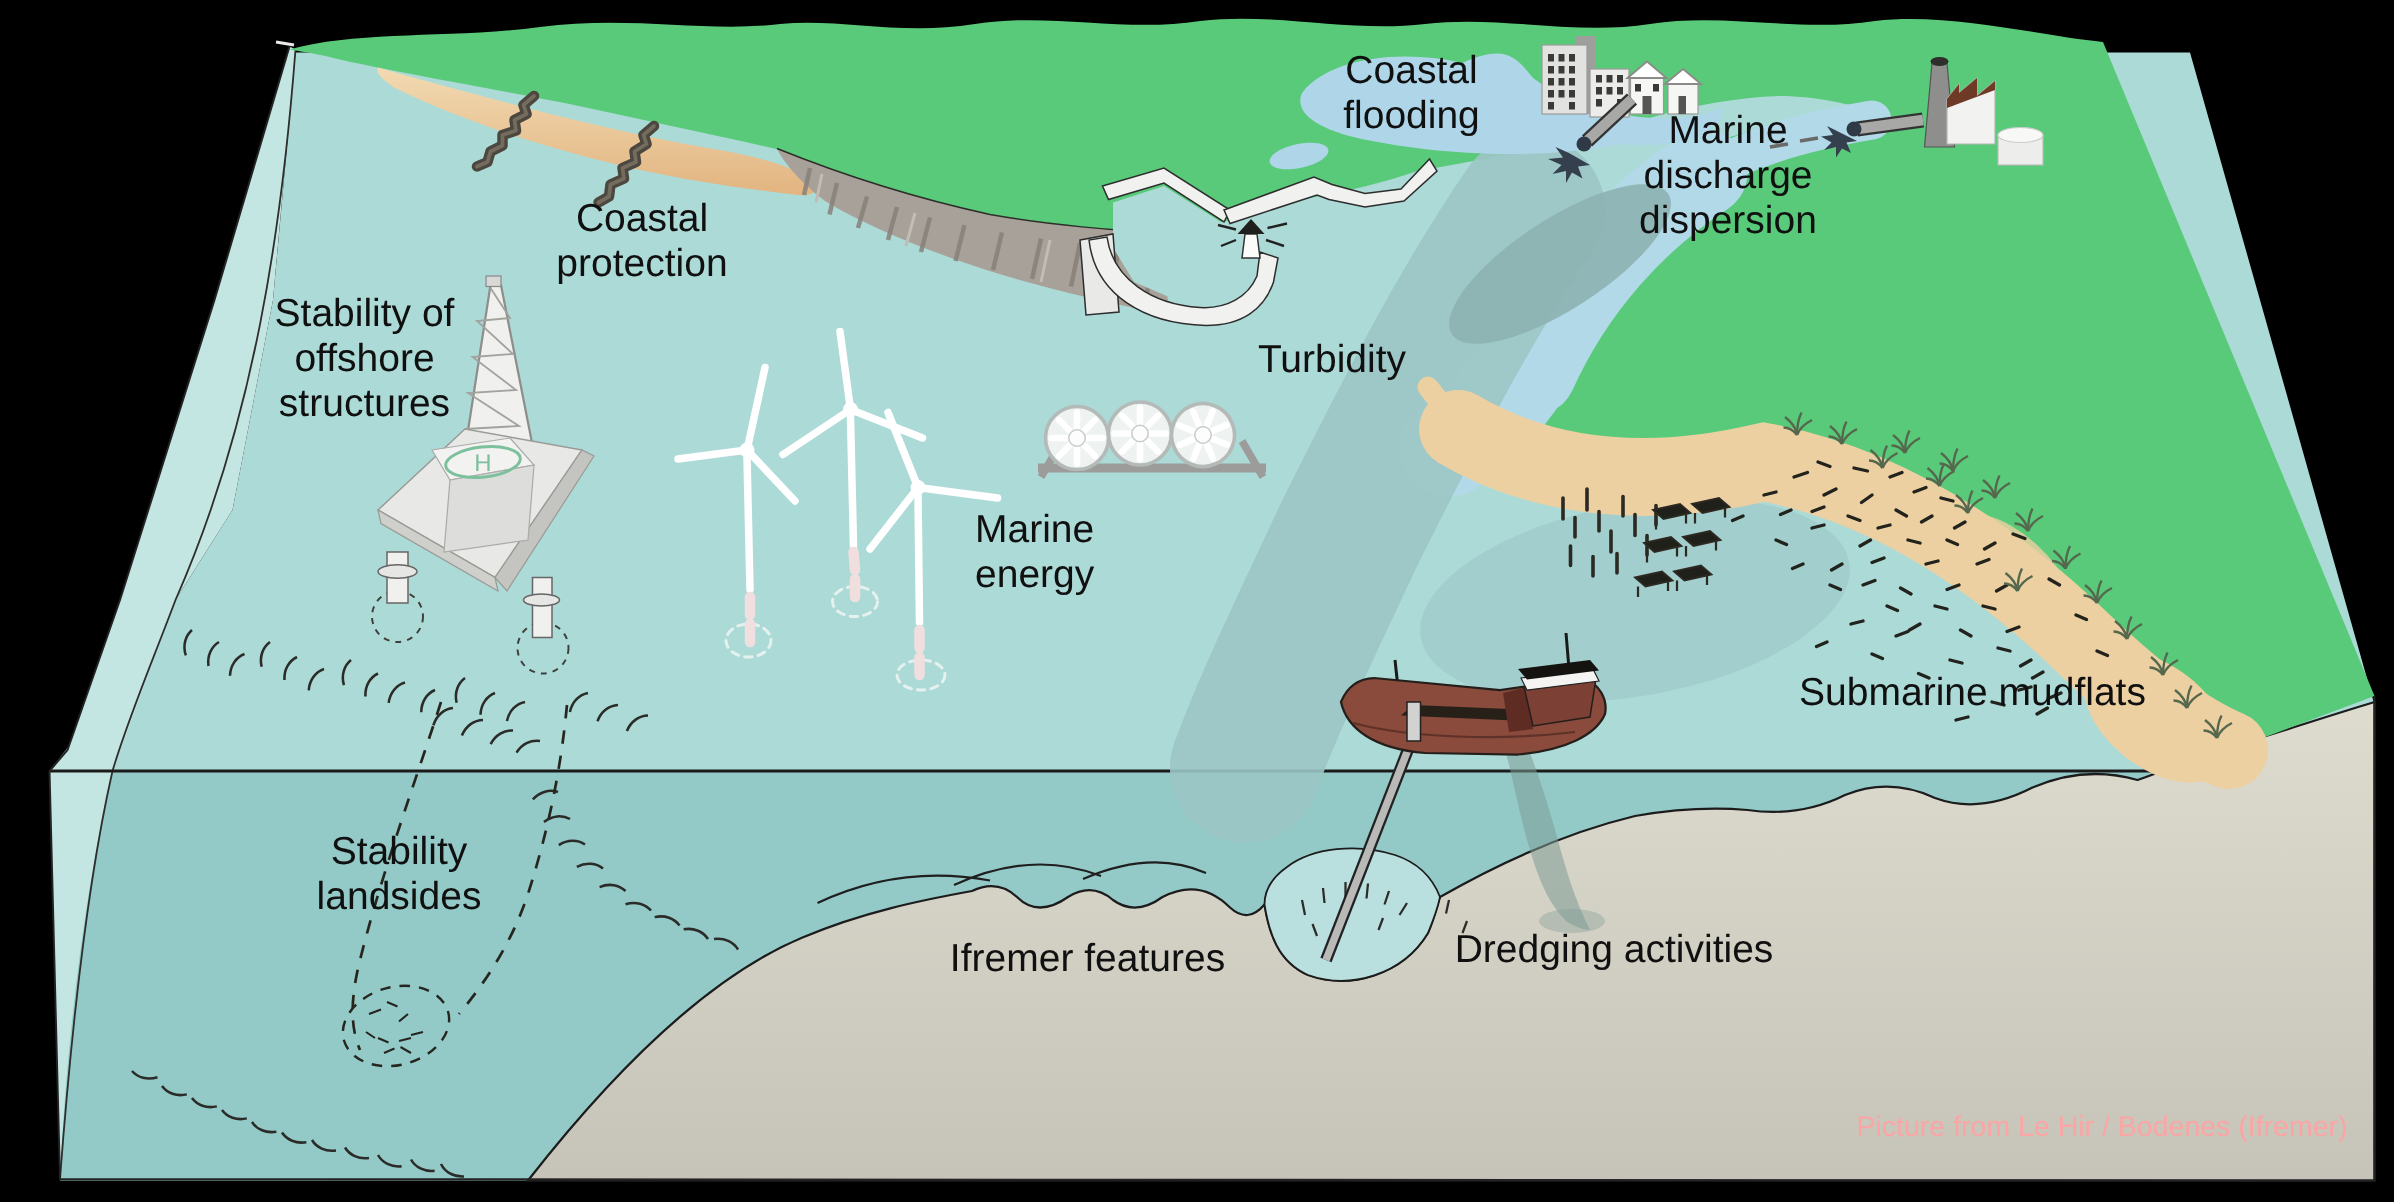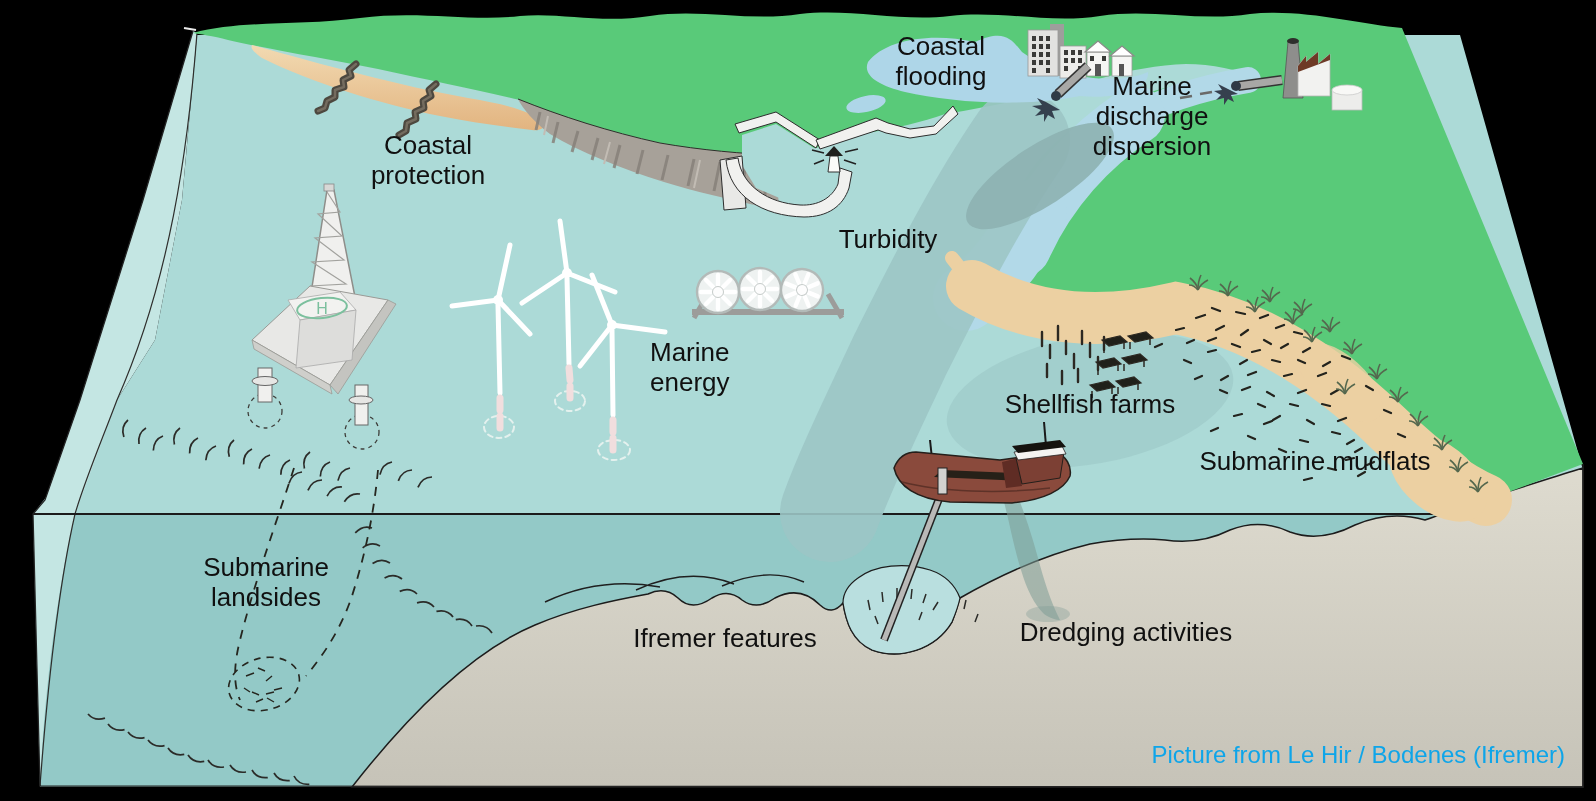--- a/index.html
+++ b/index.html
@@ -2,21 +2,21 @@
 <html><head>
 <meta charset="utf-8">
 <style>
   html,body{margin:0;padding:0;background:#000;}
   #stage{position:relative;width:1596px;height:801px;background:#000;overflow:hidden;
          font-family:"Liberation Sans",sans-serif;}
   #scene{position:absolute;left:0;top:0;}
   .lbl{position:absolute;font-size:26px;line-height:30px;color:#101010;
        white-space:pre-line;text-align:center;transform:translateX(-50%);}
   .lbl.left{transform:none;text-align:left;}
-  .credit{position:absolute;font-size:24px;color:#0ea5e9;white-space:pre;}
+  .credit{position:absolute;font-size:19px;color:#fca5a5;white-space:pre;}
 </style>
 </head>
 <body>
 
 <div id="stage">
 
 <svg id="scene" width="1596" height="801" viewBox="0 0 1596 801">
   <defs>
     <linearGradient id="seabedGrad" x1="0" y1="0" x2="0" y2="1">
       <stop offset="0" stop-color="#dedbcf"></stop>
@@ -297,24 +297,26 @@
   <line x1="184" y1="28" x2="196" y2="30" stroke="#eaeaea" stroke-width="2"></line>
 </svg>
 
 <div class="lbl" style="left:941px;top:31px">Coastal
 flooding</div>
 <div class="lbl" style="left:1152px;top:71px">Marine
 discharge
 dispersion</div>
 <div class="lbl" style="left:428px;top:130px">Coastal
 protection</div>
+<div class="lbl" style="left:243px;top:193px">Stability of
+offshore
+structures</div>
 <div class="lbl" style="left:888px;top:224px">Turbidity</div>
 <div class="lbl left" style="left:650px;top:337px">Marine
 energy</div>
-<div class="lbl" style="left:1090px;top:389px">Shellfish farms</div>
 <div class="lbl" style="left:1315px;top:446px">Submarine mudflats</div>
-<div class="lbl" style="left:266px;top:552px">Submarine
+<div class="lbl" style="left:266px;top:552px">Stability
 landsides</div>
 <div class="lbl" style="left:725px;top:623px">Ifremer features</div>
-<div class="lbl" style="left:1126px;top:617px">Dredging activities</div>
+<div class="lbl" style="left:1076px;top:617px">Dredging activities</div>
 <div class="credit" style="right:31px;top:741px">Picture from Le Hir / Bodenes (Ifremer)</div>
 
 </div>
 
 </body></html>

